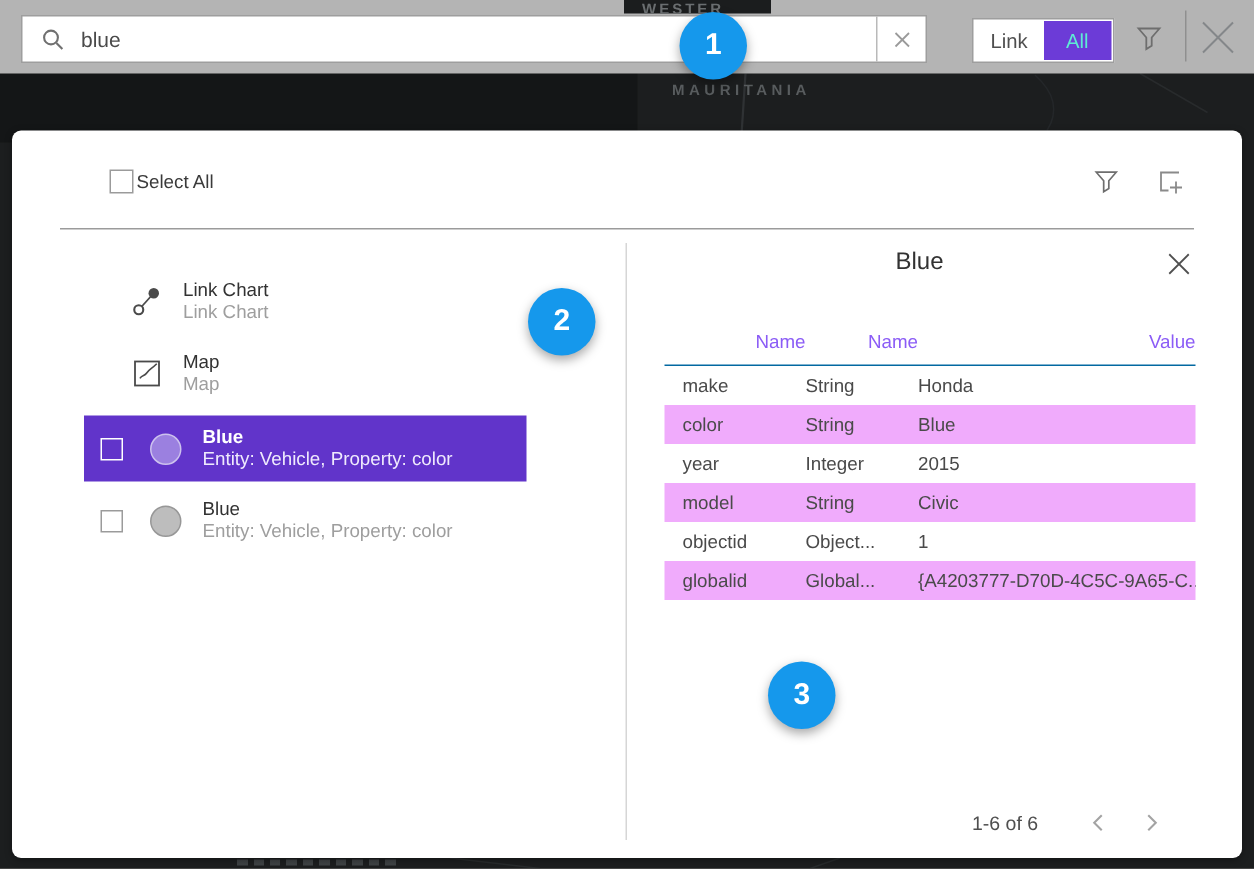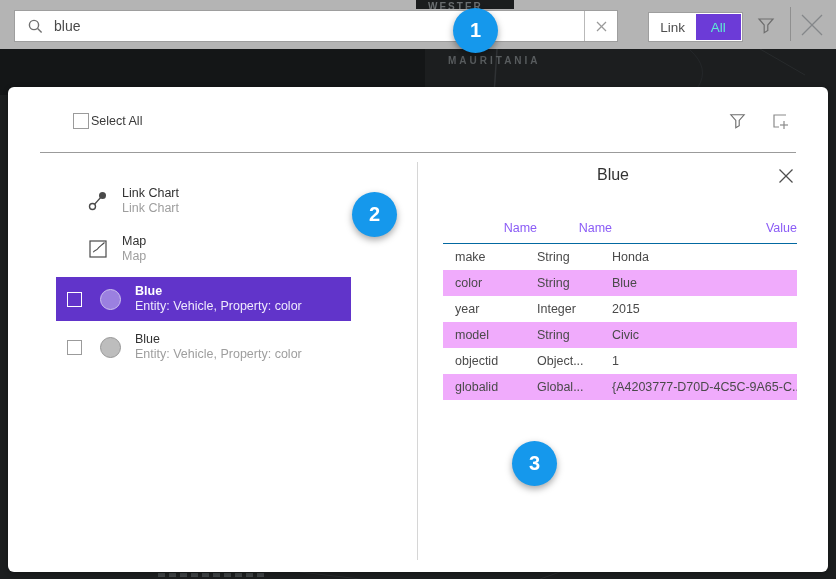--- a/index.html
+++ b/index.html
@@ -238,20 +238,29 @@
         <span>Object...</span>
         <span>1</span>
       </div>
       <div class="dt-row alt">
         <span>globalid</span>
         <span>Global...</span>
         <span>{A4203777-D70D-4C5C-9A65-C...</span>
       </div>
     </div>
 
+    <div class="pager">
+      <span class="pager-label">1-6 of 6</span>
+      <svg class="pg-prev" width="12" height="15" viewBox="0 0 12 15">
+        <polyline points="8.5,2.5 3.5,7.5 8.5,12.5" fill="none" stroke="#a3a3a3" stroke-width="1.4"></polyline>
+      </svg>
+      <svg class="pg-next" width="12" height="15" viewBox="0 0 12 15">
+        <polyline points="3.5,2.5 8.5,7.5 3.5,12.5" fill="none" stroke="#a3a3a3" stroke-width="1.4"></polyline>
+      </svg>
+    </div>
 
   </div>
 
   <div class="badge badge1">1</div>
   <div class="badge badge2">2</div>
   <div class="badge badge3">3</div>
 
 </div>
 
 </body></html>

